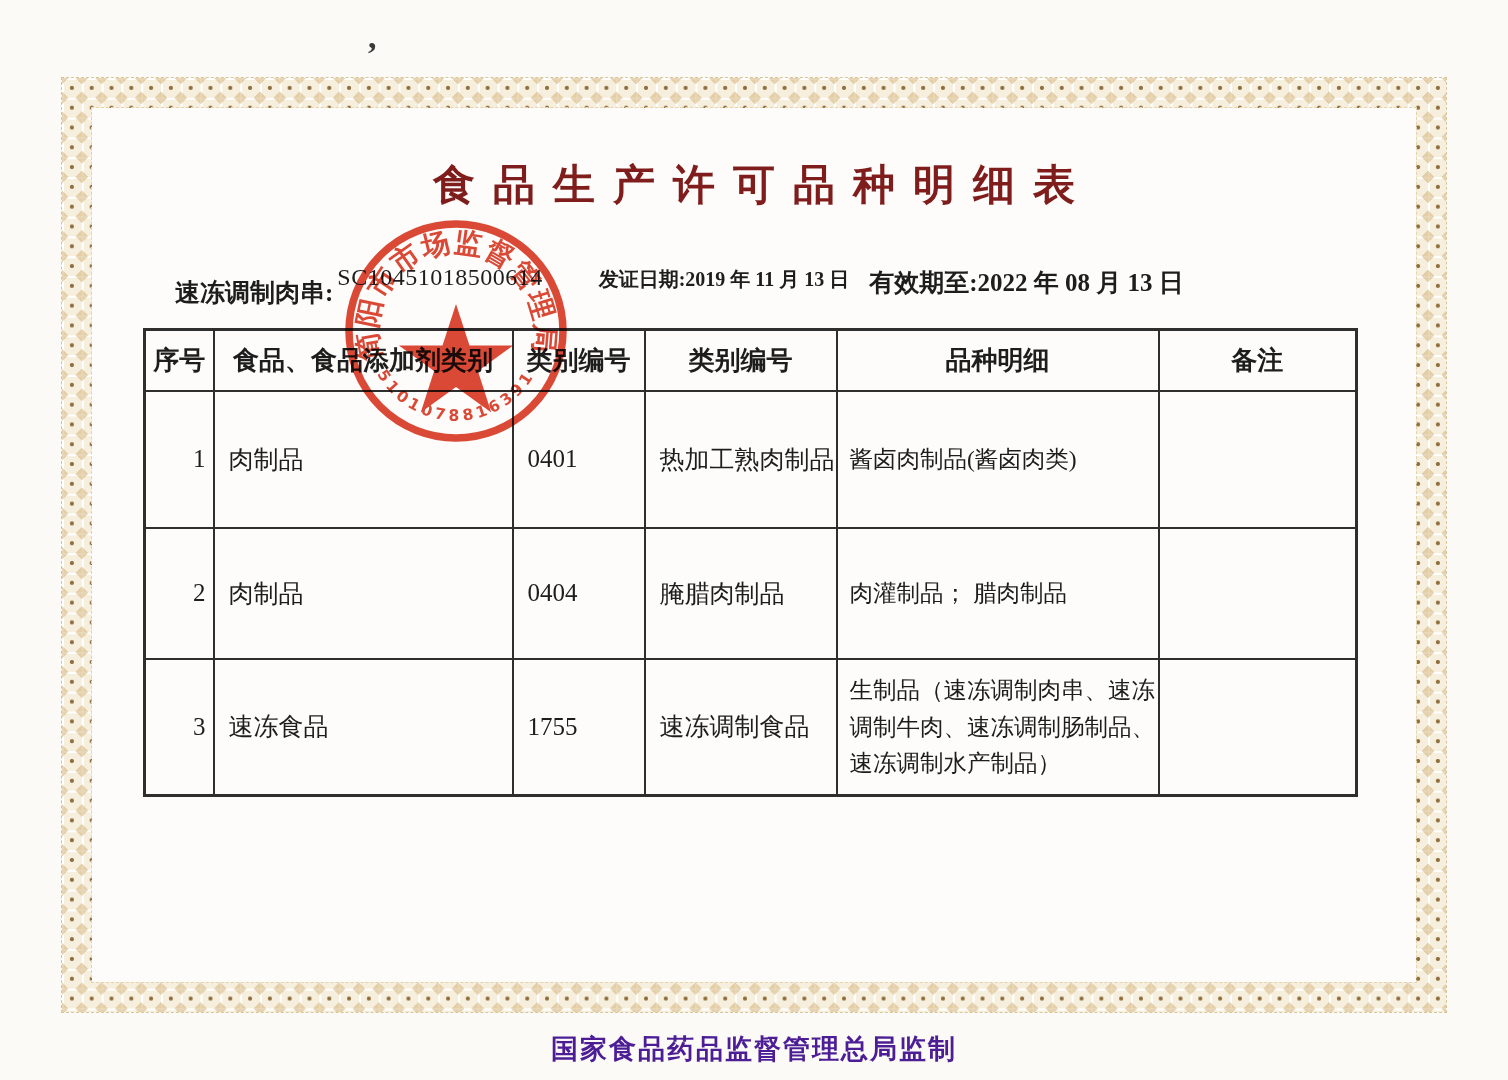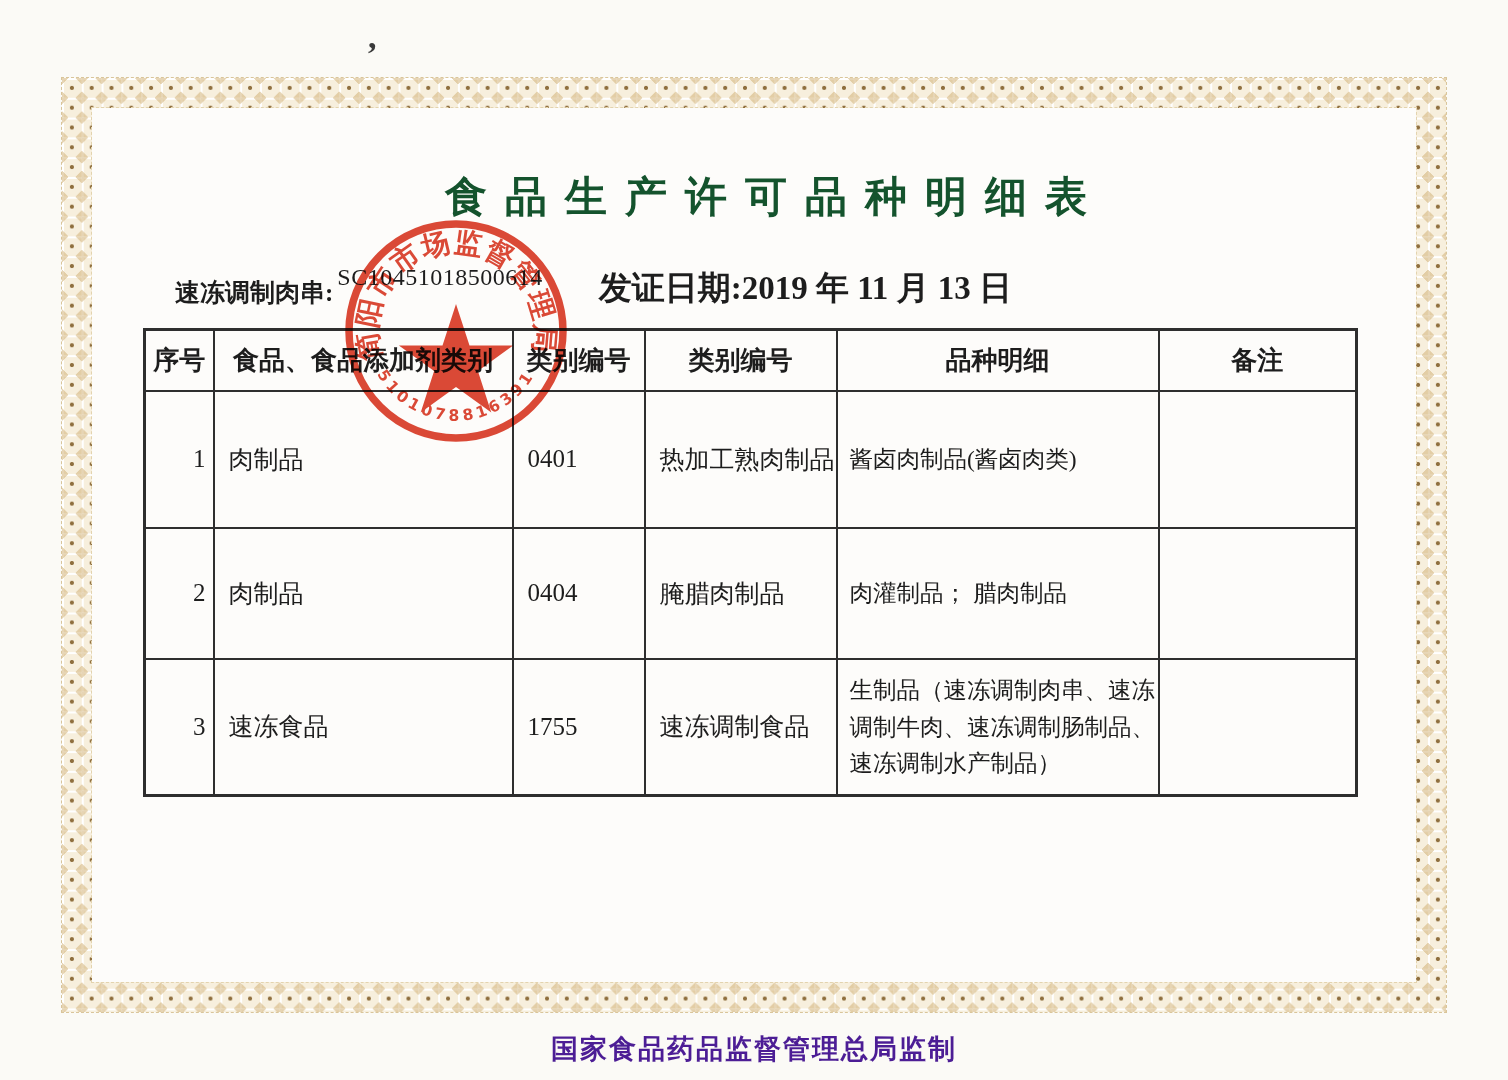--- a/index.html
+++ b/index.html
@@ -23,30 +23,30 @@
     outline:1px dashed #d9c59a;
   }
   .frame-inner{
     position:absolute;left:30px;top:30px;right:30px;bottom:30px;
     background:#fdfcfa;
     outline:1px dashed #e3d3ae;
   }
   .doc-title{
     position:absolute;left:92px;top:157px;width:1324px;
     text-align:center;font-size:42px;font-weight:bold;
-    letter-spacing:18px;text-indent:18px;color:#14532d;
-    margin:12px;
+    letter-spacing:18px;text-indent:18px;color:#7f1d1d;
+    margin:0;
   }
   .info-line{
     position:absolute;left:175px;top:262px;width:1200px;
     display:flex;align-items:flex-start;white-space:nowrap;
   }
   .lic-label{font-weight:bold;font-size:25px;transform:translateY(14px);}
   .lic-number{font-size:24px;margin-left:4px;transform:translateY(2px);letter-spacing:.5px;}
-  .issue-date{font-weight:bold;font-size:33px;margin-left:56px;transform:translateY(4px);}
+  .issue-date{font-weight:bold;font-size:20px;margin-left:56px;transform:translateY(4px);}
   .valid-until{font-weight:bold;font-size:25px;margin-left:20px;transform:translateY(4px);}
   table.lic-table{
     position:absolute;left:143px;top:328px;width:1212px;
     border-collapse:collapse;table-layout:fixed;
     border:3px solid #2e2e2e;
     font-size:25px;
   }
   .lic-table th,.lic-table td{border:2px solid #2e2e2e;overflow:hidden;}
   .lic-table th{font-size:26px;font-weight:bold;text-align:center;padding:0 2px;}
   .col-no{text-align:right;padding-right:7px;}
@@ -79,20 +79,21 @@
 <div class="frame">
   <div class="frame-inner"></div>
 </div>
 
 <h1 class="doc-title">食品生产许可品种明细表</h1>
 
 <div class="info-line">
   <span class="lic-label">速冻调制肉串:</span>
   <span class="lic-number">SC10451018500614</span>
   <span class="issue-date">发证日期:2019 年 11 月 13 日</span>
+  <span class="valid-until">有效期至:2022 年 08 月 13 日</span>
 </div>
 
 <table class="lic-table">
   <colgroup>
     <col style="width:69px">
       <col style="width:299px">
       <col style="width:132px">
     <col style="width:192px">
       <col style="width:322px">
       <col style="width:198px">

